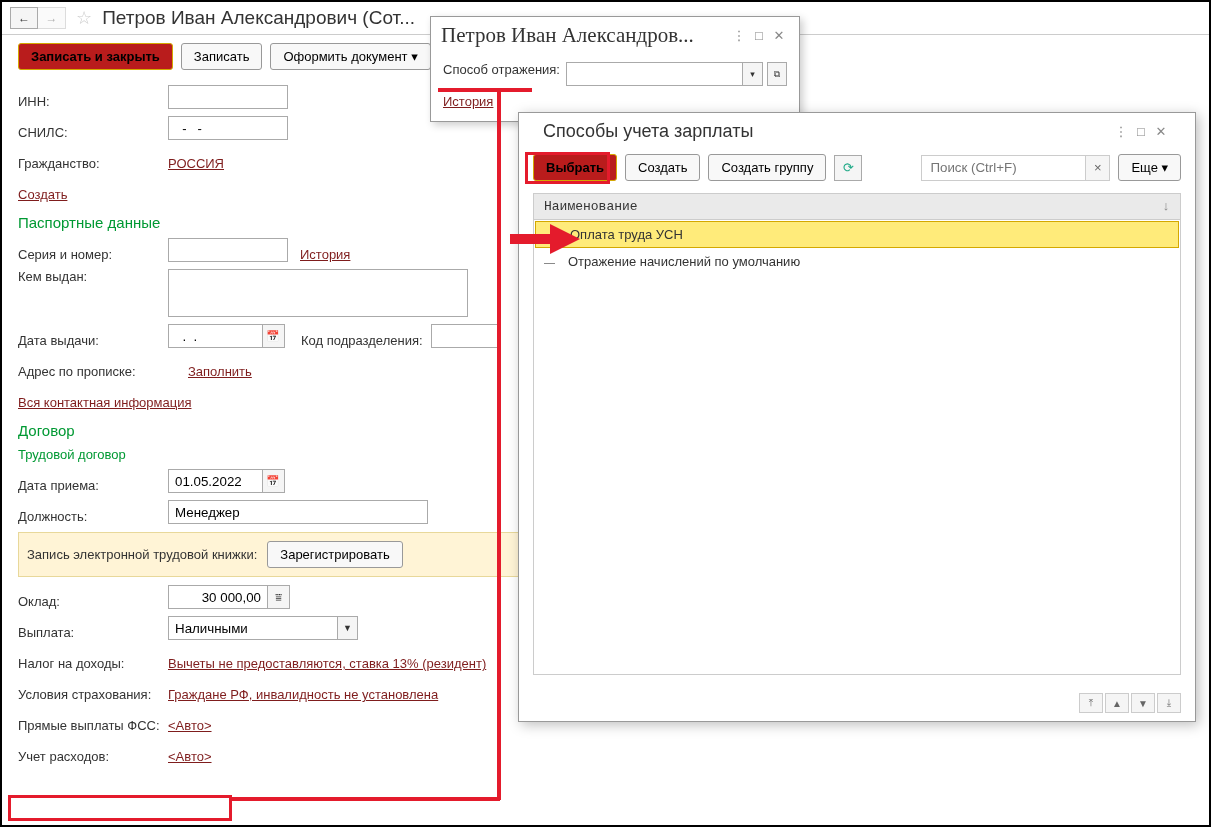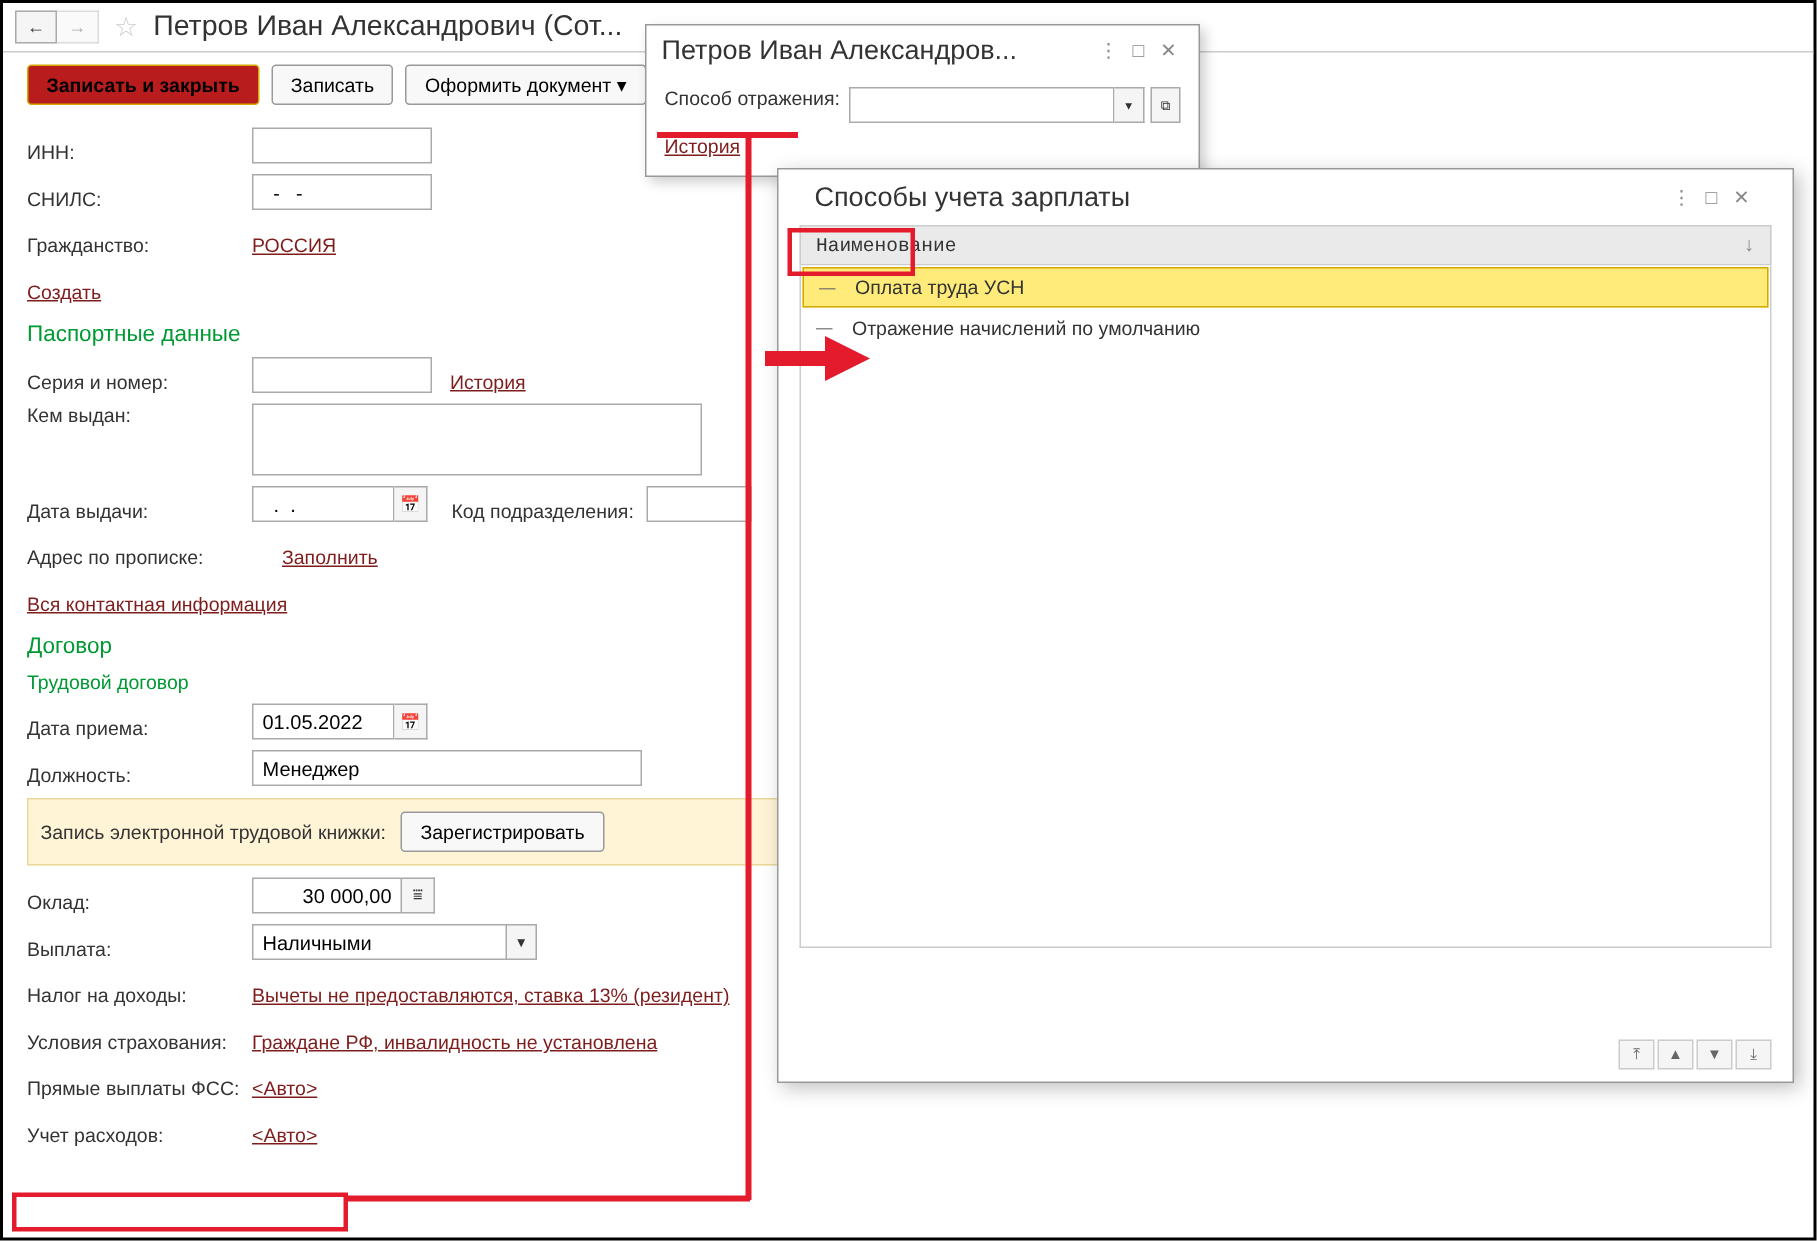--- a/index.html
+++ b/index.html
@@ -29,21 +29,21 @@
 
 .yellow-box { background: #fff4d6; border: 1px solid #e8d89a; padding: 8px; display: flex; align-items: center; gap: 10px; margin: 8px 0; }
 
 .select-wrap { display: flex; }
 .select-input { border: 1px solid #aaa; padding: 3px 6px; height: 24px; }
 .select-btn { border: 1px solid #aaa; border-left: none; width: 20px; height: 24px; background: #f5f5f5; display: flex; align-items: center; justify-content: center; cursor: pointer; font-size: 9px; }
 
 
 .modal1 { position: absolute; left: 428px; top: 14px; width: 370px; background: #fff; border: 1px solid #999; box-shadow: 3px 3px 8px rgba(0,0,0,0.2); z-index: 10; }
 .modal-header { display: flex; align-items: center; padding: 6px 10px; }
-.modal-title { font-size: 18px; flex: 1; white-space: nowrap; overflow: hidden; text-overflow: ellipsis; }
+.modal-title { font-size: 21px; flex: 1; white-space: nowrap; overflow: hidden; text-overflow: ellipsis; font-family: Liberation Serif, serif; }
 .modal-ctrl { width: 20px; text-align: center; color: #888; cursor: pointer; font-size: 13px; }
 .modal1-body { padding: 8px 12px 12px; }
 .modal1-row { display: flex; align-items: flex-start; gap: 6px; margin-bottom: 8px; }
 
 
 .modal2 { position: absolute; left: 516px; top: 110px; width: 678px; height: 610px; background: #fff; border: 1px solid #999; box-shadow: 3px 3px 12px rgba(0,0,0,0.25); z-index: 20; }
 .modal2-header { display: flex; align-items: center; padding: 8px 24px 4px; }
 .modal2-title { font-size: 18px; flex: 1; }
 .modal2-toolbar { display: flex; gap: 8px; padding: 8px 14px; align-items: center; }
 .search-box { display: flex; margin-left: auto; }
@@ -219,20 +219,31 @@
   </div>
 </div>
 
 <div class="modal2">
   <div class="modal2-header">
     <span class="modal2-title">Способы учета зарплаты</span>
     <span class="modal-ctrl">⋮</span>
     <span class="modal-ctrl">□</span>
     <span class="modal-ctrl">✕</span>
   </div>
+  <div class="modal2-toolbar">
+    <button class="btn btn-primary">Выбрать</button>
+    <button class="btn">Создать</button>
+    <button class="btn">Создать группу</button>
+    <div class="icon-btn">⟳</div>
+    <div class="search-box">
+      <input class="search-input" placeholder="Поиск (Ctrl+F)" style="">
+      <div class="search-clear">×</div>
+    </div>
+    <button class="btn">Еще ▾</button>
+  </div>
   <div class="list-header">
     <span class="list-header-text">Наименование</span>
     <span class="sort-arrow">↓</span>
   </div>
   <div class="list-body">
     <div class="list-row selected">
       <span class="row-icon">—</span>
       <span>Оплата труда УСН</span>
     </div>
     <div class="list-row">

